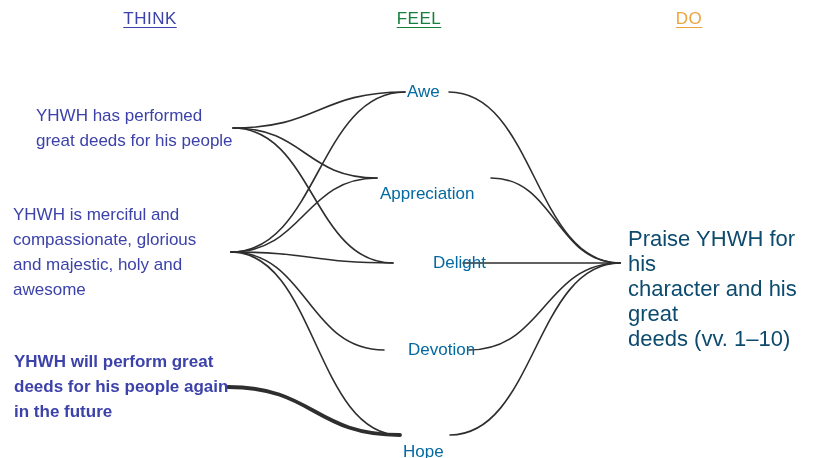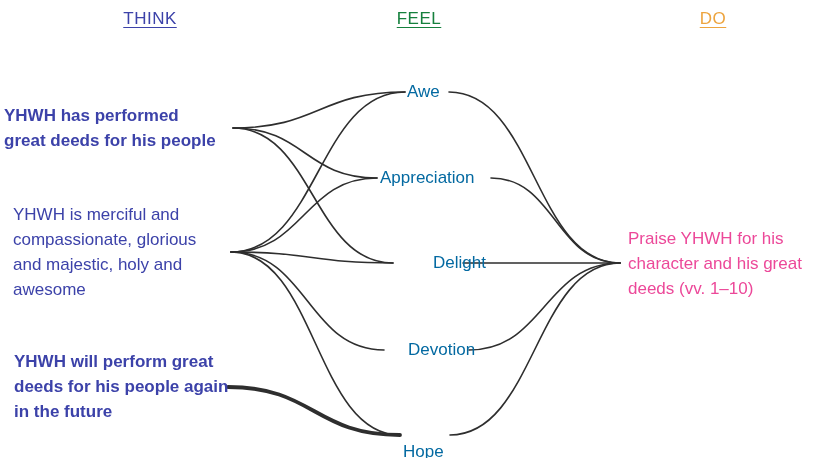--- a/index.html
+++ b/index.html
@@ -18,51 +18,51 @@
     position: absolute; top: 9px;
     transform: translateX(-50%);
     font-size: 17px;
     letter-spacing: 0.5px;
     text-decoration: underline;
     text-underline-offset: 3px;
     white-space: nowrap;
   }
   .hdr-think { left: 150px; color: #3c42a9; text-decoration: underline; }
   .hdr-feel  { left: 419px; color: #15803d; }
-  .hdr-do    { left: 713px; color: #eda43e; }
+  .hdr-do    { left: 689px; color: #eda43e; }
 
   .think-item {
     position: absolute;
     color: #3c42a9;
     font-size: 17px;
     line-height: 25px;
     white-space: pre-line;
   }
-  .think-1 { left: 4px; top: 103px; font-weight: bold; }
+  .think-1 { left: 36px; top: 103px; }
   .think-2 { left: 13px; top: 202px; }
   .think-3 { left: 14px; top: 349px; font-weight: bold; }
 
   .feel-label {
     position: absolute;
     color: #0369a1;
     font-size: 17px;
     line-height: 20px;
     white-space: nowrap;
   }
   .feel-awe          { left: 407px; top: 82px; }
-  .feel-appreciation { left: 380px; top: 168px; }
+  .feel-appreciation { left: 380px; top: 184px; }
   .feel-delight      { left: 396px; top: 253px; margin-left: 37px; }
   .feel-devotion     { left: 408px; top: 340px; }
   .feel-hope         { left: 403px; top: 442px; }
 
   .do-item {
     position: absolute;
     left: 628px; top: 226px;
-    color: #ec4899;
-    font-size: 17px;
+    color: #0c4a6e;
+    font-size: 22px;
     line-height: 25px;
     white-space: pre-line;
   }
 </style>
 </head>
 <body>
 
 <svg id="diagram-svg" viewBox="0 0 825 458" xmlns="http://www.w3.org/2000/svg">
     <path d="M 233 128 C 319 128, 319 92, 405 92" fill="none" stroke="#2e2e2e" stroke-width="1.6" stroke-linecap="round"></path>
     <path d="M 233 128 C 305 128, 305 178, 377 178" fill="none" stroke="#2e2e2e" stroke-width="1.6" stroke-linecap="round"></path>

